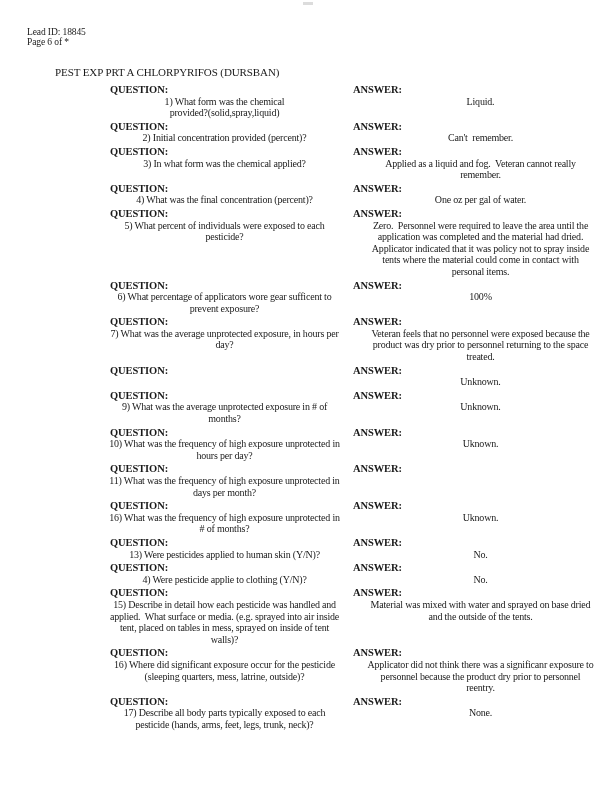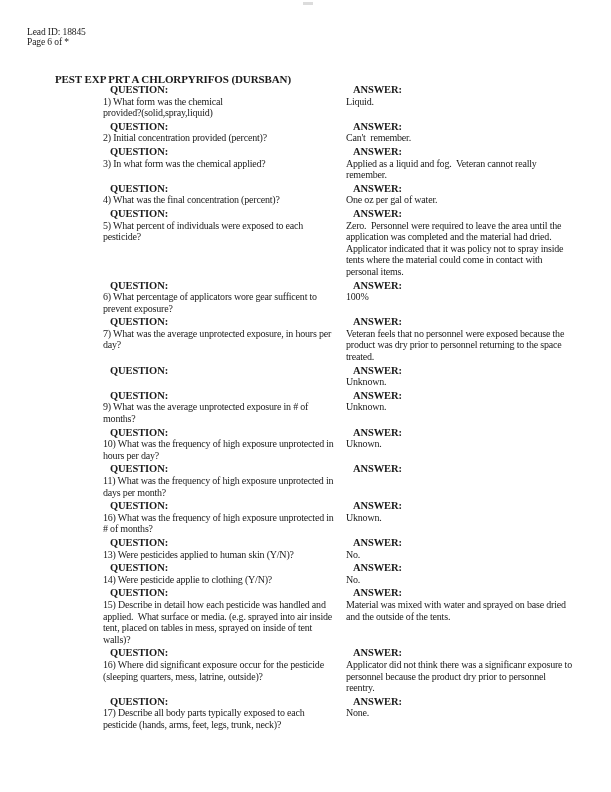--- a/index.html
+++ b/index.html
@@ -30,23 +30,23 @@
     left: 27px;
     right: 20px;
     display: flex;
     justify-content: space-between;
     font-size: 9.5px;
     letter-spacing: -0.1px;
     flex-direction: column;
   }
   .doc-title {
     position: absolute;
-    top: 73px;
+    top: 66px;
     left: 55px;
-    font-weight: bold;
+    font-weight: normal;
     font-size: 11px;
     letter-spacing: -0.1px;
   }
   .qa-table {
     position: absolute;
     top: 84px;
     left: 55px;
     width: 512px;
   }
   .qa-row {
@@ -64,20 +64,21 @@
     line-height: 11.6px;
     padding-left: 7px;
     letter-spacing: -0.1px;
     white-space: pre;
   }
   .qa-text {
     font-size: 10px;
     line-height: 11.6px;
     letter-spacing: -0.2px;
     white-space: pre;
+    text-align: center;
   }
 </style>
 </head>
 <body>
 
 <div class="page">
 
   <div class="scan-artifact-top"></div>
 
   <div class="header">
@@ -242,21 +243,21 @@
       </div>
       <div class="cell">
         <div class="qa-label">ANSWER:</div>
         <div class="qa-text">No.</div>
       </div>
     </div>
 
     <div class="qa-row">
       <div class="cell">
         <div class="qa-label">QUESTION:</div>
-        <div class="qa-text">14) Were pesticide applie to clothing (Y/N)?</div>
+        <div class="qa-text">4) Were pesticide applie to clothing (Y/N)?</div>
       </div>
       <div class="cell">
         <div class="qa-label">ANSWER:</div>
         <div class="qa-text">No.</div>
       </div>
     </div>
 
     <div class="qa-row">
       <div class="cell">
         <div class="qa-label">QUESTION:</div>

